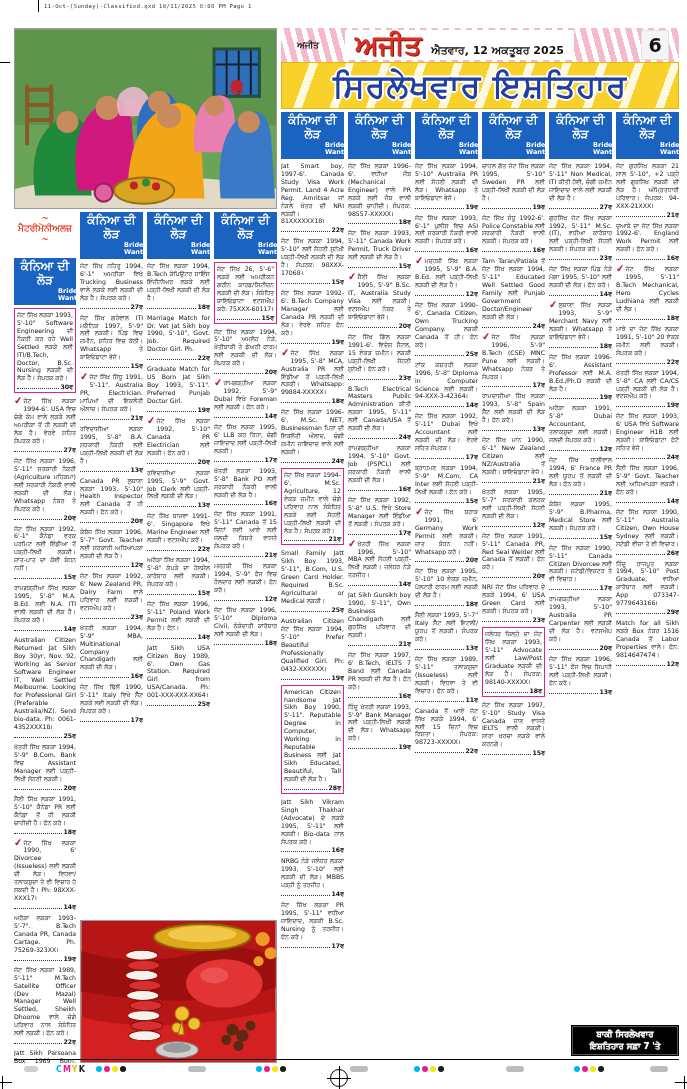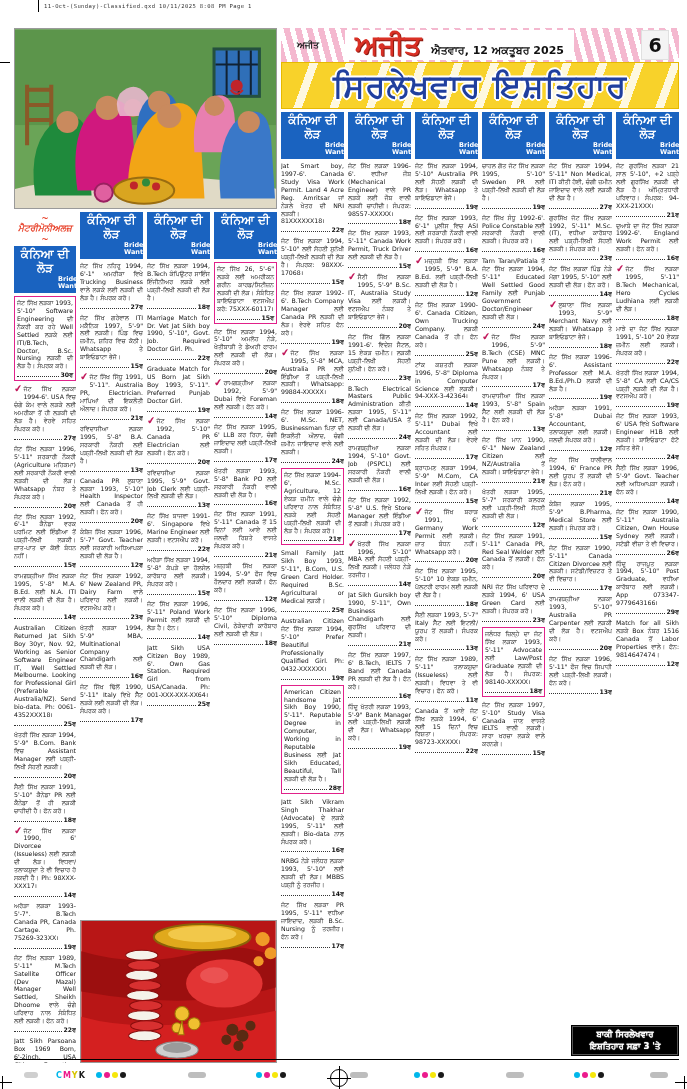--- a/index.html
+++ b/index.html
@@ -31,36 +31,36 @@
      background-image:repeating-linear-gradient(110deg,rgba(255,255,255,0) 0 26px,rgba(255,255,255,.85) 26px 34px);
      display:flex;align-items:center;justify-content:center;border:1px solid #e6b800;box-sizing:border-box;}
   .banner-text{font-size:32px;font-weight:bold;color:#203f9e;letter-spacing:1px;line-height:1;
      text-shadow:-2px 0 #fff,2px 0 #fff,0 -2px #fff,0 2px #fff,-1px -1px #fff,1px 1px #fff,-1px 1px #fff,1px -1px #fff;}
   .right-cols{display:flex;gap:4px;margin-top:3px;height:946px;overflow:hidden;position:relative;}
   
   .adcol{flex:1 1 0;overflow:hidden;}
   .colhead{background:#1a63c0;color:#fff;text-align:center;padding:2px 0 3px;margin-bottom:3px;}
   .colhead .pa{display:block;font-size:12px;font-weight:bold;line-height:1.15;}
   .colhead .en{display:block;font-size:6.5px;font-weight:bold;line-height:1.1;padding-left:44px;}
-  .deco{color:#e8432c;font-weight:bold;font-style:italic;font-size:9px;text-align:center;margin:1px 0 2px;}
+  .deco{color:#e8432c;font-weight:bold;font-size:9px;text-align:center;margin:1px 0 14px;}
   .ad{margin-bottom:3px;}
   .ad .adtext{font-size:6.2px;line-height:1.28;text-align:justify;display:block;word-break:break-word;}
   .ad.boxed{border:1.5px solid #e0218a;padding:2px 2px 1px;margin:2px 0 4px;}
   .check{float:left;color:#c2185b;font-size:10px;line-height:8px;margin-right:1px;transform:rotate(-8deg);font-weight:bold;}
   .sep{display:flex;align-items:flex-end;margin-top:1px;}
   .sep .dots{flex:1;border-bottom:1px dotted #333;margin-bottom:2px;}
   .sep .price{font-size:6.2px;font-weight:bold;margin-left:2px;}
   
   .contbox{position:absolute;right:0;bottom:2px;width:104px;background:#000;color:#fff;
      text-align:center;padding:4px 2px;box-shadow:inset 0 0 0 1px #000, inset 0 0 0 2px #555;margin-left:39px;}
   .contbox .l1,.contbox .l2{display:block;font-size:8.5px;font-weight:bold;line-height:1.35;
      text-shadow:0 0 1px #fff;}
   
   .rule{position:absolute;left:14px;top:1059px;width:665px;height:1px;background:#000;}
-  .press{position:absolute;left:0;top:1063px;width:552px;height:14px;margin-top:6px;}
+  .press{position:absolute;left:0;top:1063px;width:552px;height:14px;}
   .cmyk-label{position:absolute;left:56px;top:2px;font-size:8px;font-weight:bold;letter-spacing:1px;}
   .cmyk-label span:nth-child(1){color:#00b7eb;} .cmyk-label span:nth-child(2){color:#ec1a8c;}
   .cmyk-label span:nth-child(3){color:#d8c400;} .cmyk-label span:nth-child(4){color:#1a1a1a;}
   .dotgrp{position:absolute;top:3px;display:flex;gap:2px;}
   .dotgrp i{width:6px;height:6px;border-radius:50%;display:block;}
   .dc{background:#00b7eb;} .dm{background:#ec1a8c;} .dy{background:#f6e70a;} .dk{background:#1a1a1a;}
   .goval{position:absolute;top:3px;width:18px;height:6px;background:#bdbdbd;border-radius:3px;}
   .gsmall{position:absolute;left:24px;top:3px;width:14px;height:6px;background:#cfcfcf;border-radius:3px;}
   .reg{position:absolute;left:330px;top:1069px;width:16px;height:16px;border:1px solid #000;border-radius:50%;}
   .reg:before{content:"";position:absolute;left:50%;top:-4px;bottom:-4px;width:1px;background:#000;}
@@ -982,21 +982,21 @@
           <div class="ad">
             <span class="adtext">Match for all Sikh ਲੜਕੇ Box ਨੰਬਰ 1516 Canada ਤੋਂ Labor Properties ਵਾਲੇ। ਫੋਨ: 9814647474।</span>
             <div class="sep">
               <span class="dots"></span>
               <span class="price">12ਵ</span>
             </div>
           </div>
         </div>
         <div class="contbox">
         <span class="l1">ਬਾਕੀ ਸਿਰਲੇਖਵਾਰ</span>
-        <span class="l2">ਇਸ਼ਤਿਹਾਰ ਸਫ਼ਾ 3 'ਤੇ</span>
+        <span class="l2">ਇਸ਼ਤਿਹਾਰ ਸਫ਼ਾ 7 'ਤੇ</span>
       </div>
     </div>
   </div>
 
   <div class="rule"></div>
   <div class="press">
     <span class="gsmall"></span>
     <span class="cmyk-label"><span>C</span><span>M</span><span>Y</span><span>K</span></span>
     <span class="dotgrp" style="left:96px;">
         <i class="dc"></i>

